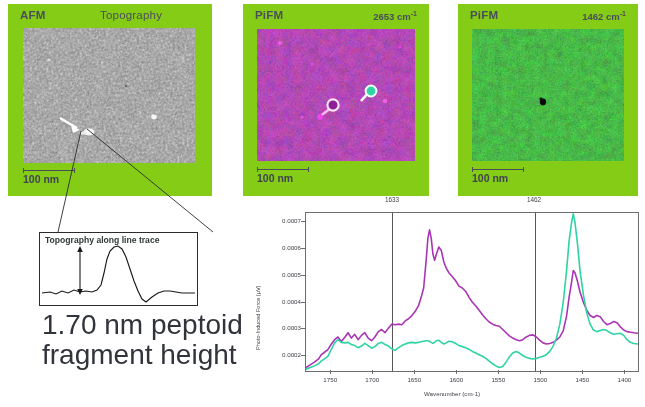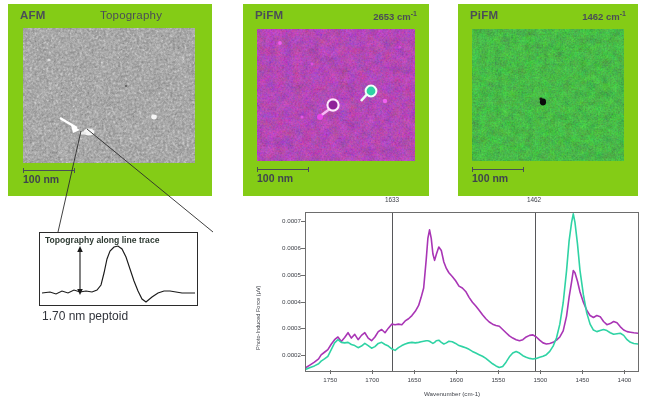--- a/index.html
+++ b/index.html
@@ -28,21 +28,21 @@
   
   .pifm1-tex{position:absolute;inset:0;background:#7d1486;}
   
   .pifm2-tex{position:absolute;inset:0;background:#16a815;}
 
   
   .callout-line{position:absolute;stroke:#2b2b2b;stroke-width:.9;fill:none;}
   .inset{position:absolute;border:1px solid #2b2b2b;background:#fff;}
   .inset-cap{position:absolute;font-size:8.6px;font-weight:700;color:#2f3b33;
       white-space:nowrap;}
-  .bigcap{position:absolute;font-size:12px;line-height:1.08;color:#31343b;
+  .bigcap{position:absolute;font-size:28px;line-height:1.08;color:#31343b;
       white-space:nowrap;}
 
   
   .spec{position:absolute;}
   .spec-frame{position:absolute;border:1.4px solid #6d6d6d;background:#fff;}
   .ylab{position:absolute;font-size:5.6px;color:#3c3f46;white-space:nowrap;
         transform-origin:0 0;transform:rotate(-90deg);}
   .ytick{position:absolute;font-size:6.2px;color:#3c3f46;text-align:right;
          white-space:nowrap;}
   .ytick-m{position:absolute;width:4px;height:1px;background:#6d6d6d;}
@@ -186,20 +186,21 @@
 
     <line x1="40" y1="17" x2="40" y2="58" stroke="#1a1a1a" stroke-width="1.1"></line>
     <polygon points="40,13 37.2,19 42.8,19" fill="#1a1a1a"></polygon>
     <polygon points="40,62 37.2,56 42.8,56" fill="#1a1a1a"></polygon>
   </svg>
   <div class="inset-cap" style="left:5px;top:2px;">Topography along line trace</div>
 </div>
 
 <div class="bigcap" style="left:42px;top:310px;">
   <div>1.70 nm peptoid</div>
+  <div>fragment height</div>
 </div>
 
 <div class="spec" style="left:252px;top:196px;width:390px;height:211px;">
 
   <div class="ylab" style="left:3px;top:154px;">Photo-Induced Force (μV)</div>
 
   <div class="pklab" style="left:120px;top:0px;width:40px;">
     <span>1633</span>
   </div>
   <div class="pklab" style="left:262px;top:0px;width:40px;">

